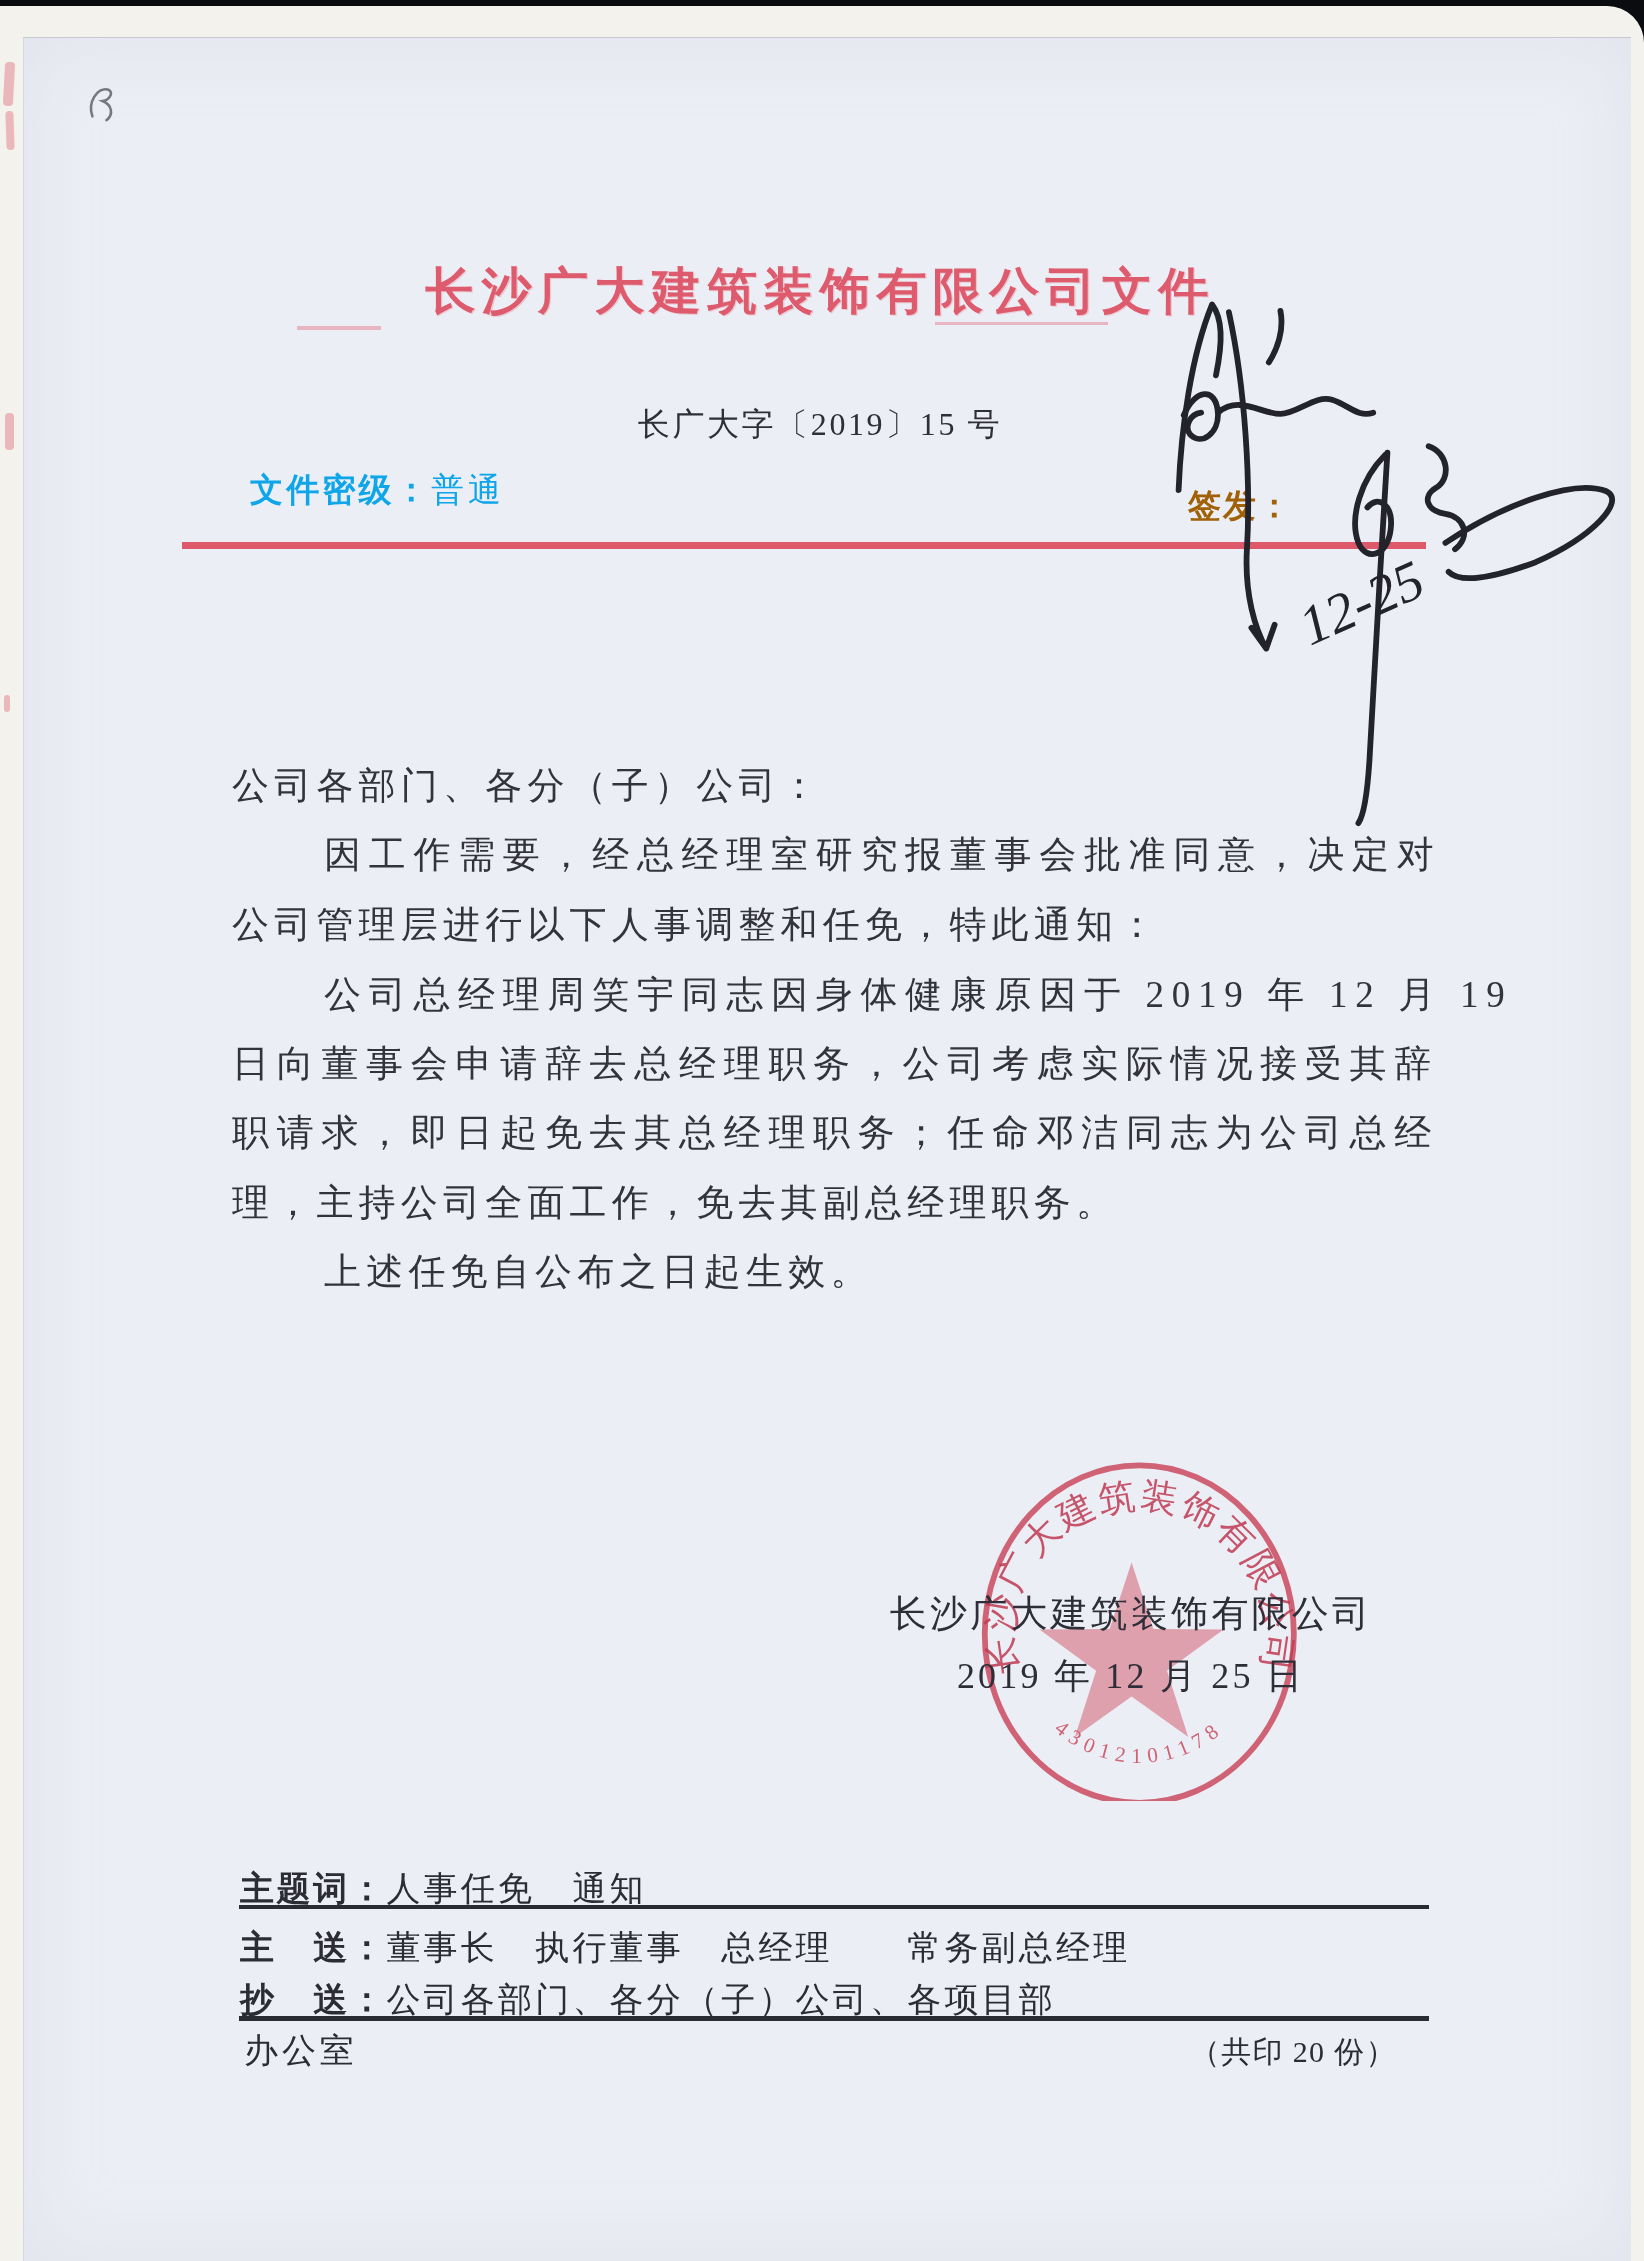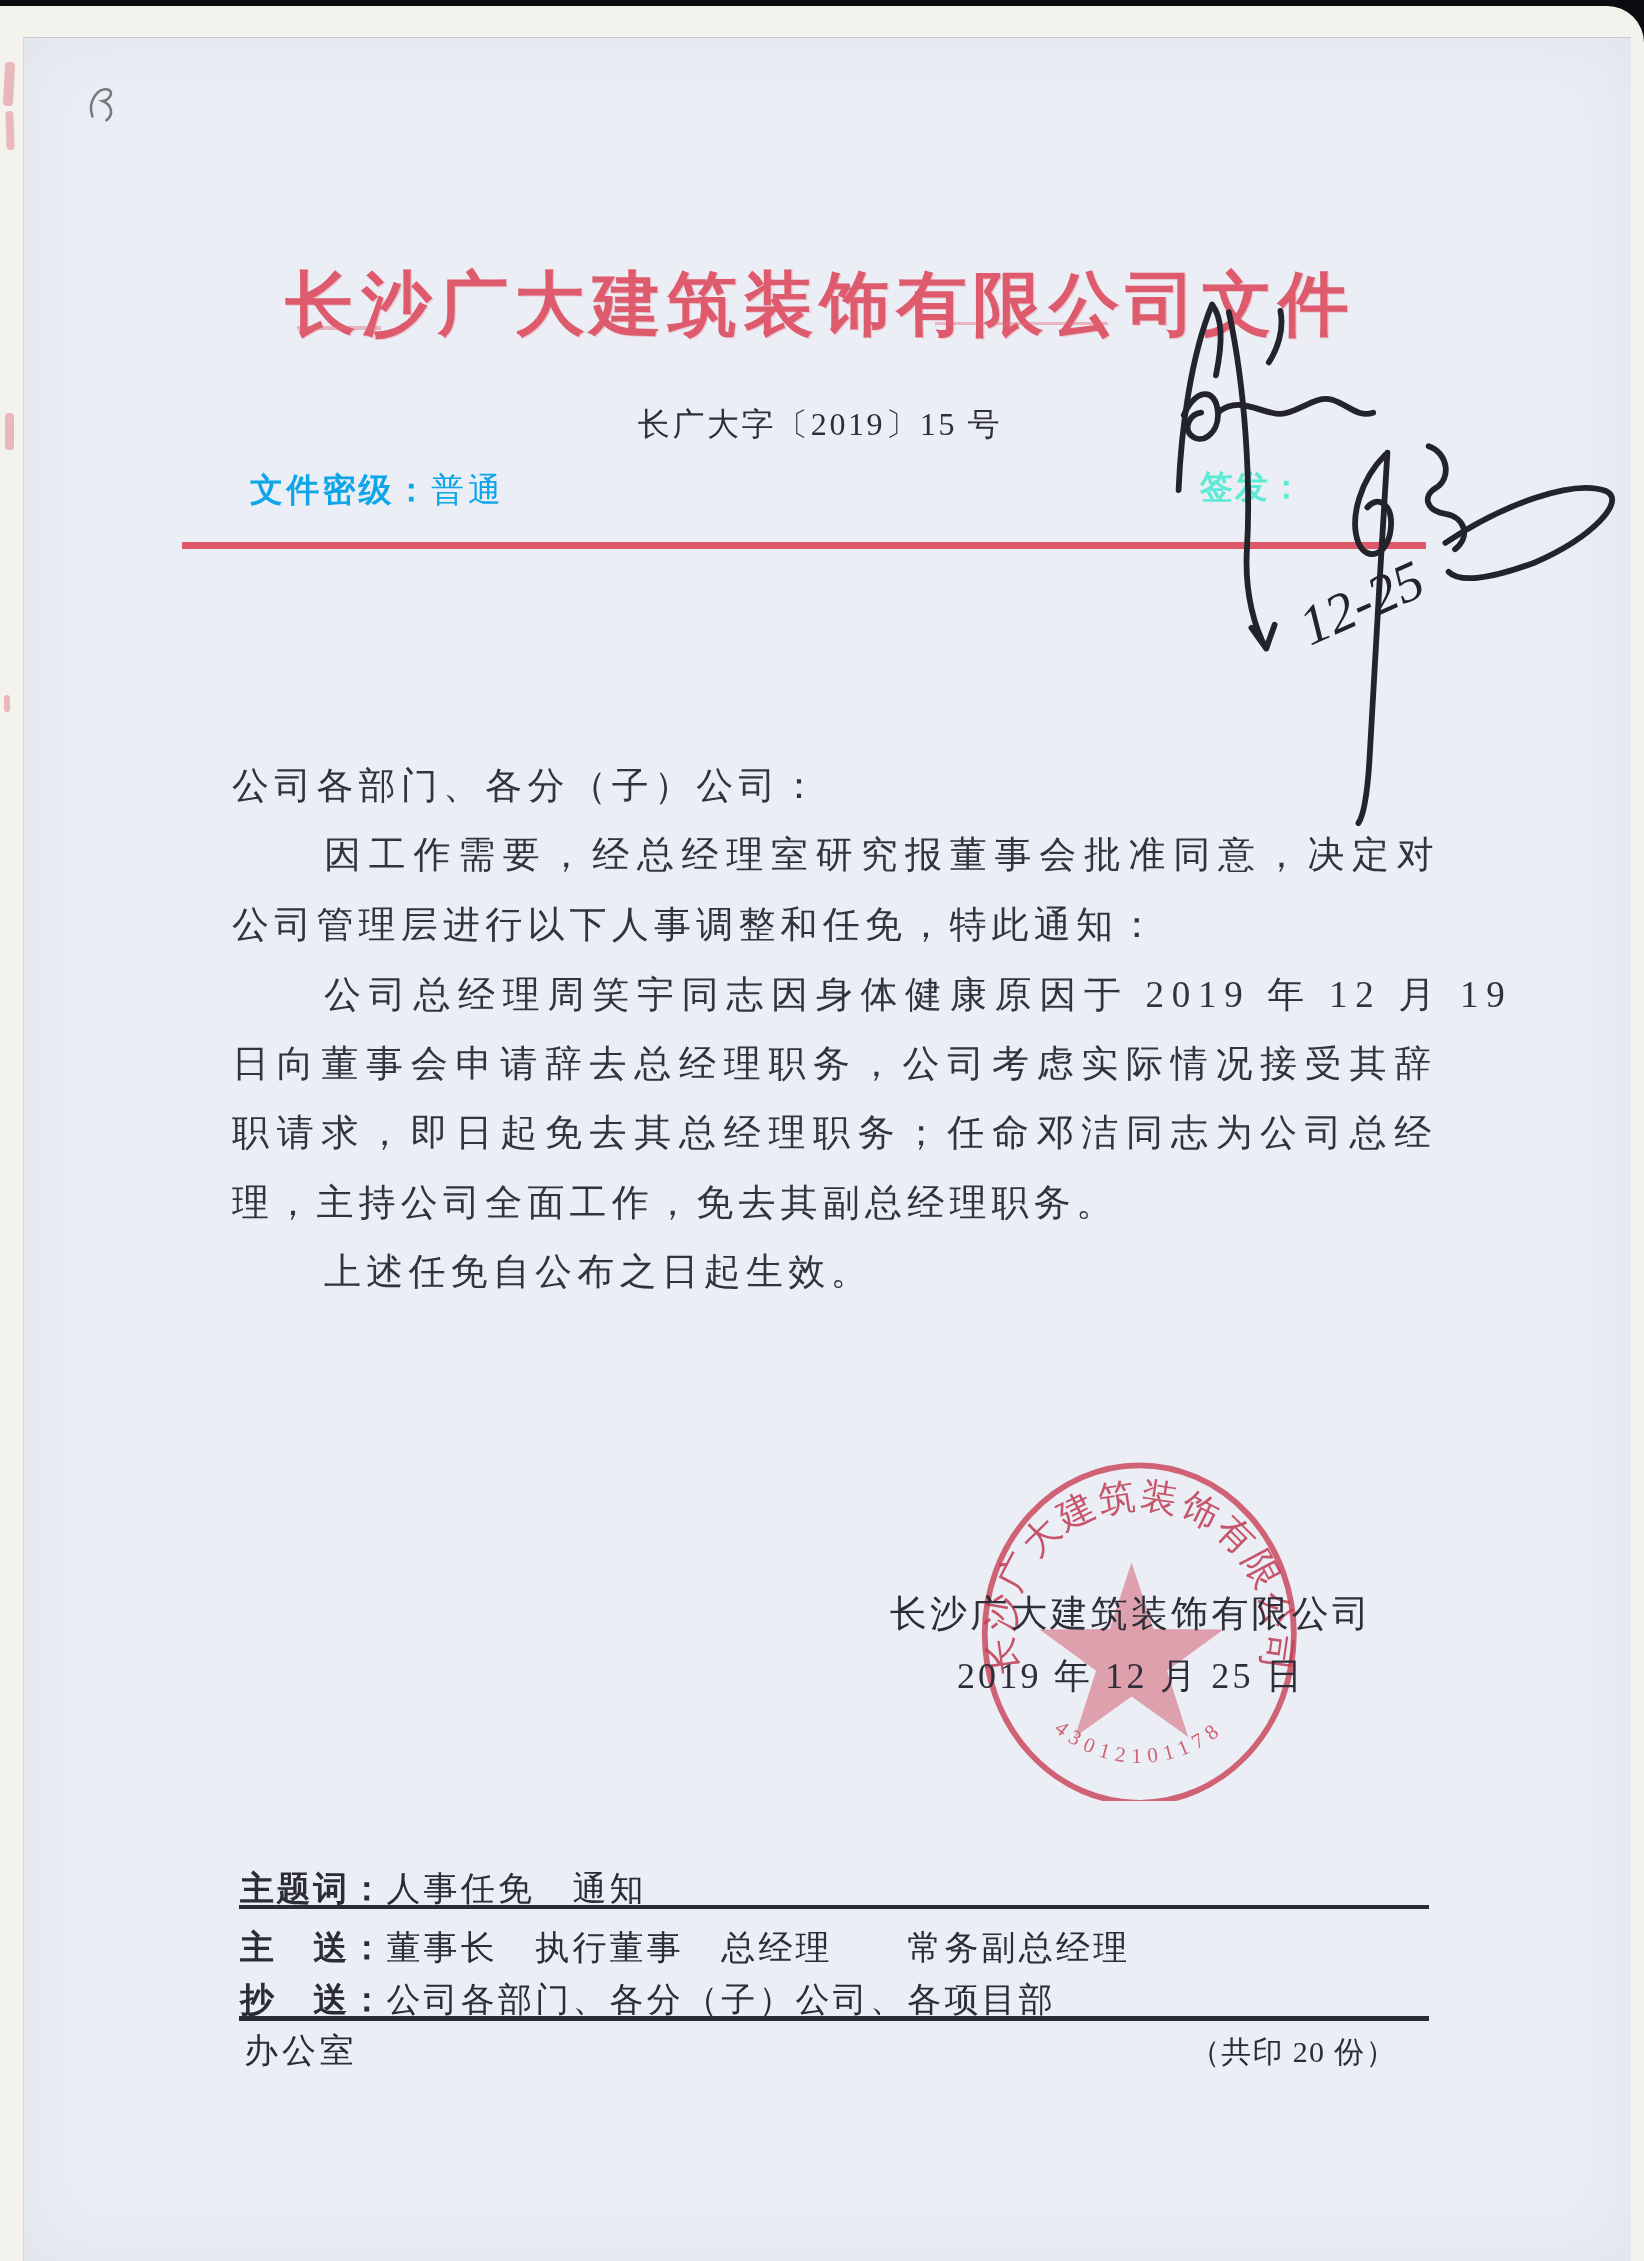--- a/index.html
+++ b/index.html
@@ -28,21 +28,21 @@
     border-top: 0.6px solid #c6c9d2;
     border-left: 0.6px solid #d6d8e0;
     box-shadow: inset 0 0 77px rgba(190,195,210,0.25);
   }
   .content { position: absolute; top: 0; left: 0; width: 1644px; height: 2261px; }
 
   .letterhead {
     position: absolute;
     top: 258px; left: 820px;
     transform: translateX(-50%);
-    font-size: 70px;
+    font-size: 50px;
     font-weight: 700;
     color: #de5b6d;
     letter-spacing: 6.4px;
     white-space: nowrap;
     text-shadow: 1.3px 1.3px 0 rgba(222,91,109,0.25);
   }
   .red-streak { position: absolute; background: #e06a7a; opacity: 0.42; }
 
   .doc-number {
     position: absolute;
@@ -57,27 +57,26 @@
     position: absolute;
     top: 468px; left: 250px;
     font-size: 33px;
     color: #0ea5e9;
     white-space: nowrap;
   }
   .classification .lbl { font-weight: 700; letter-spacing: 3.2px; }
   .classification .val { letter-spacing: 3.9px; }
   .issuer {
     position: absolute;
-    top: 465px; left: 1188px;
+    top: 484px; left: 1188px;
     font-size: 33px;
     font-weight: 700;
-    color: #5eead4;
+    color: #a16207;
     letter-spacing: 1.9px;
     white-space: nowrap;
-    margin-left: 12px;
   }
   .red-rule {
     position: absolute;
     top: 542px; left: 182px;
     width: 1244px; height: 7px;
     background: #dd5868;
     z-index: 1;
   }
   .doc-title {
     position: absolute;

